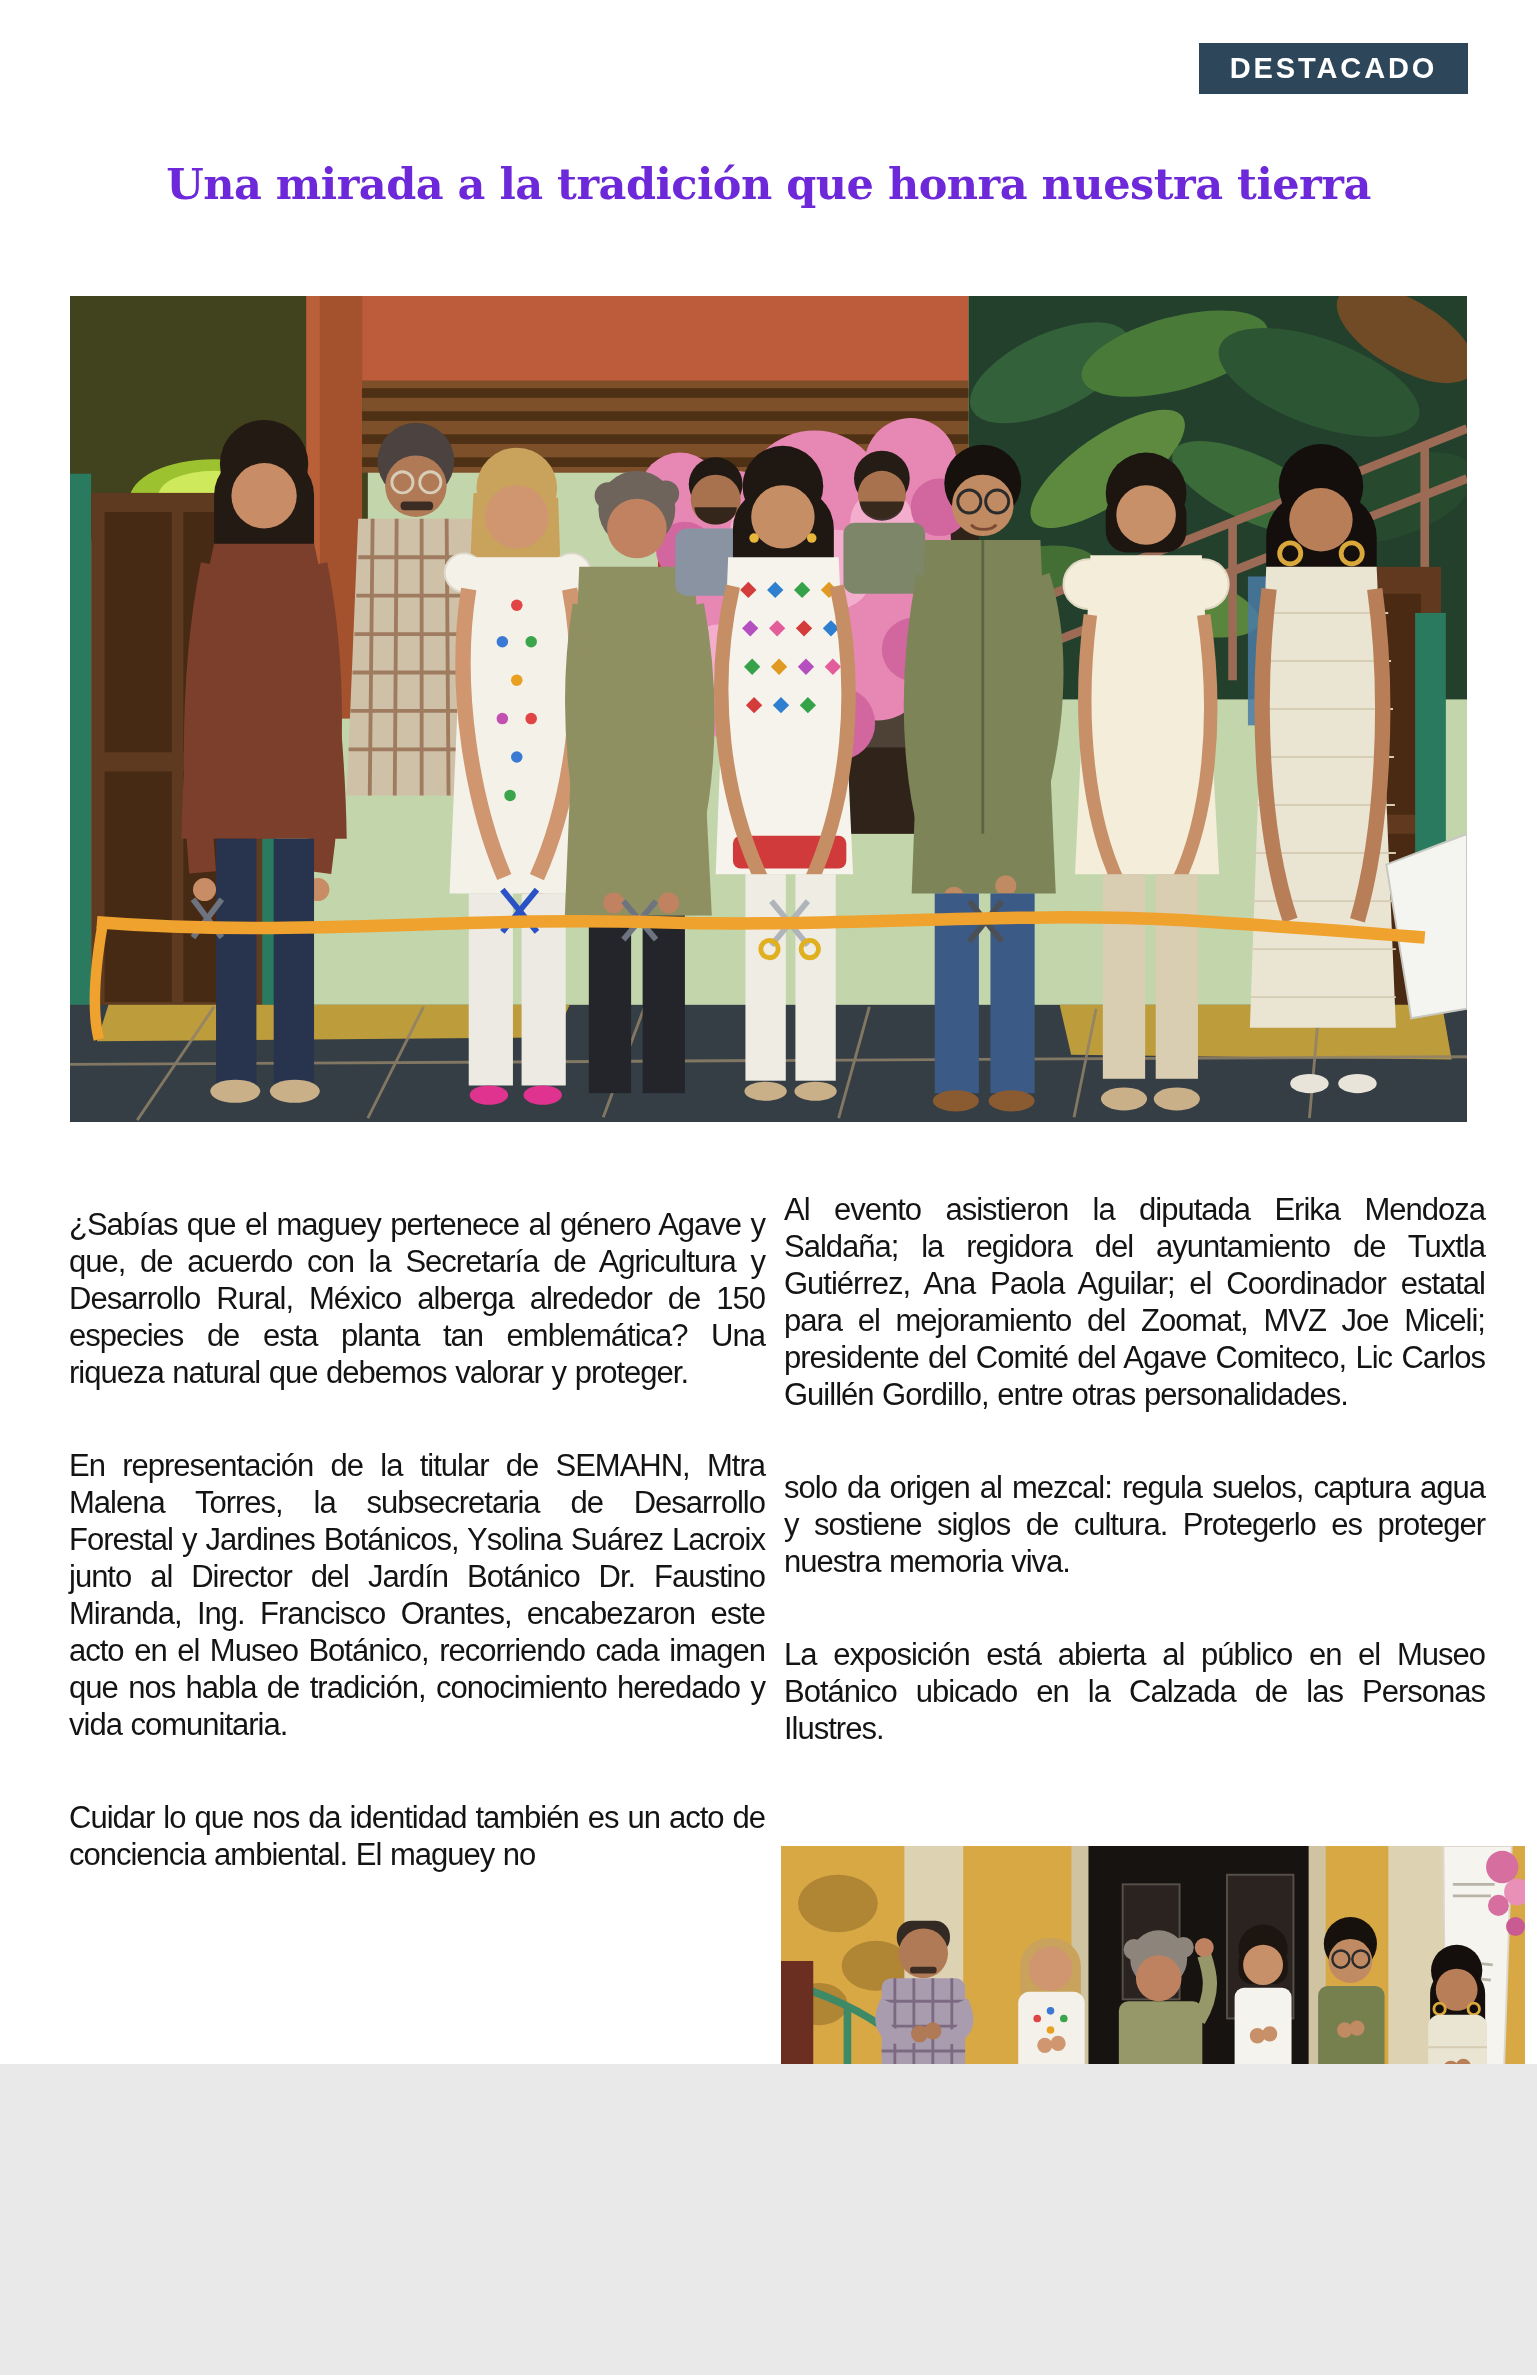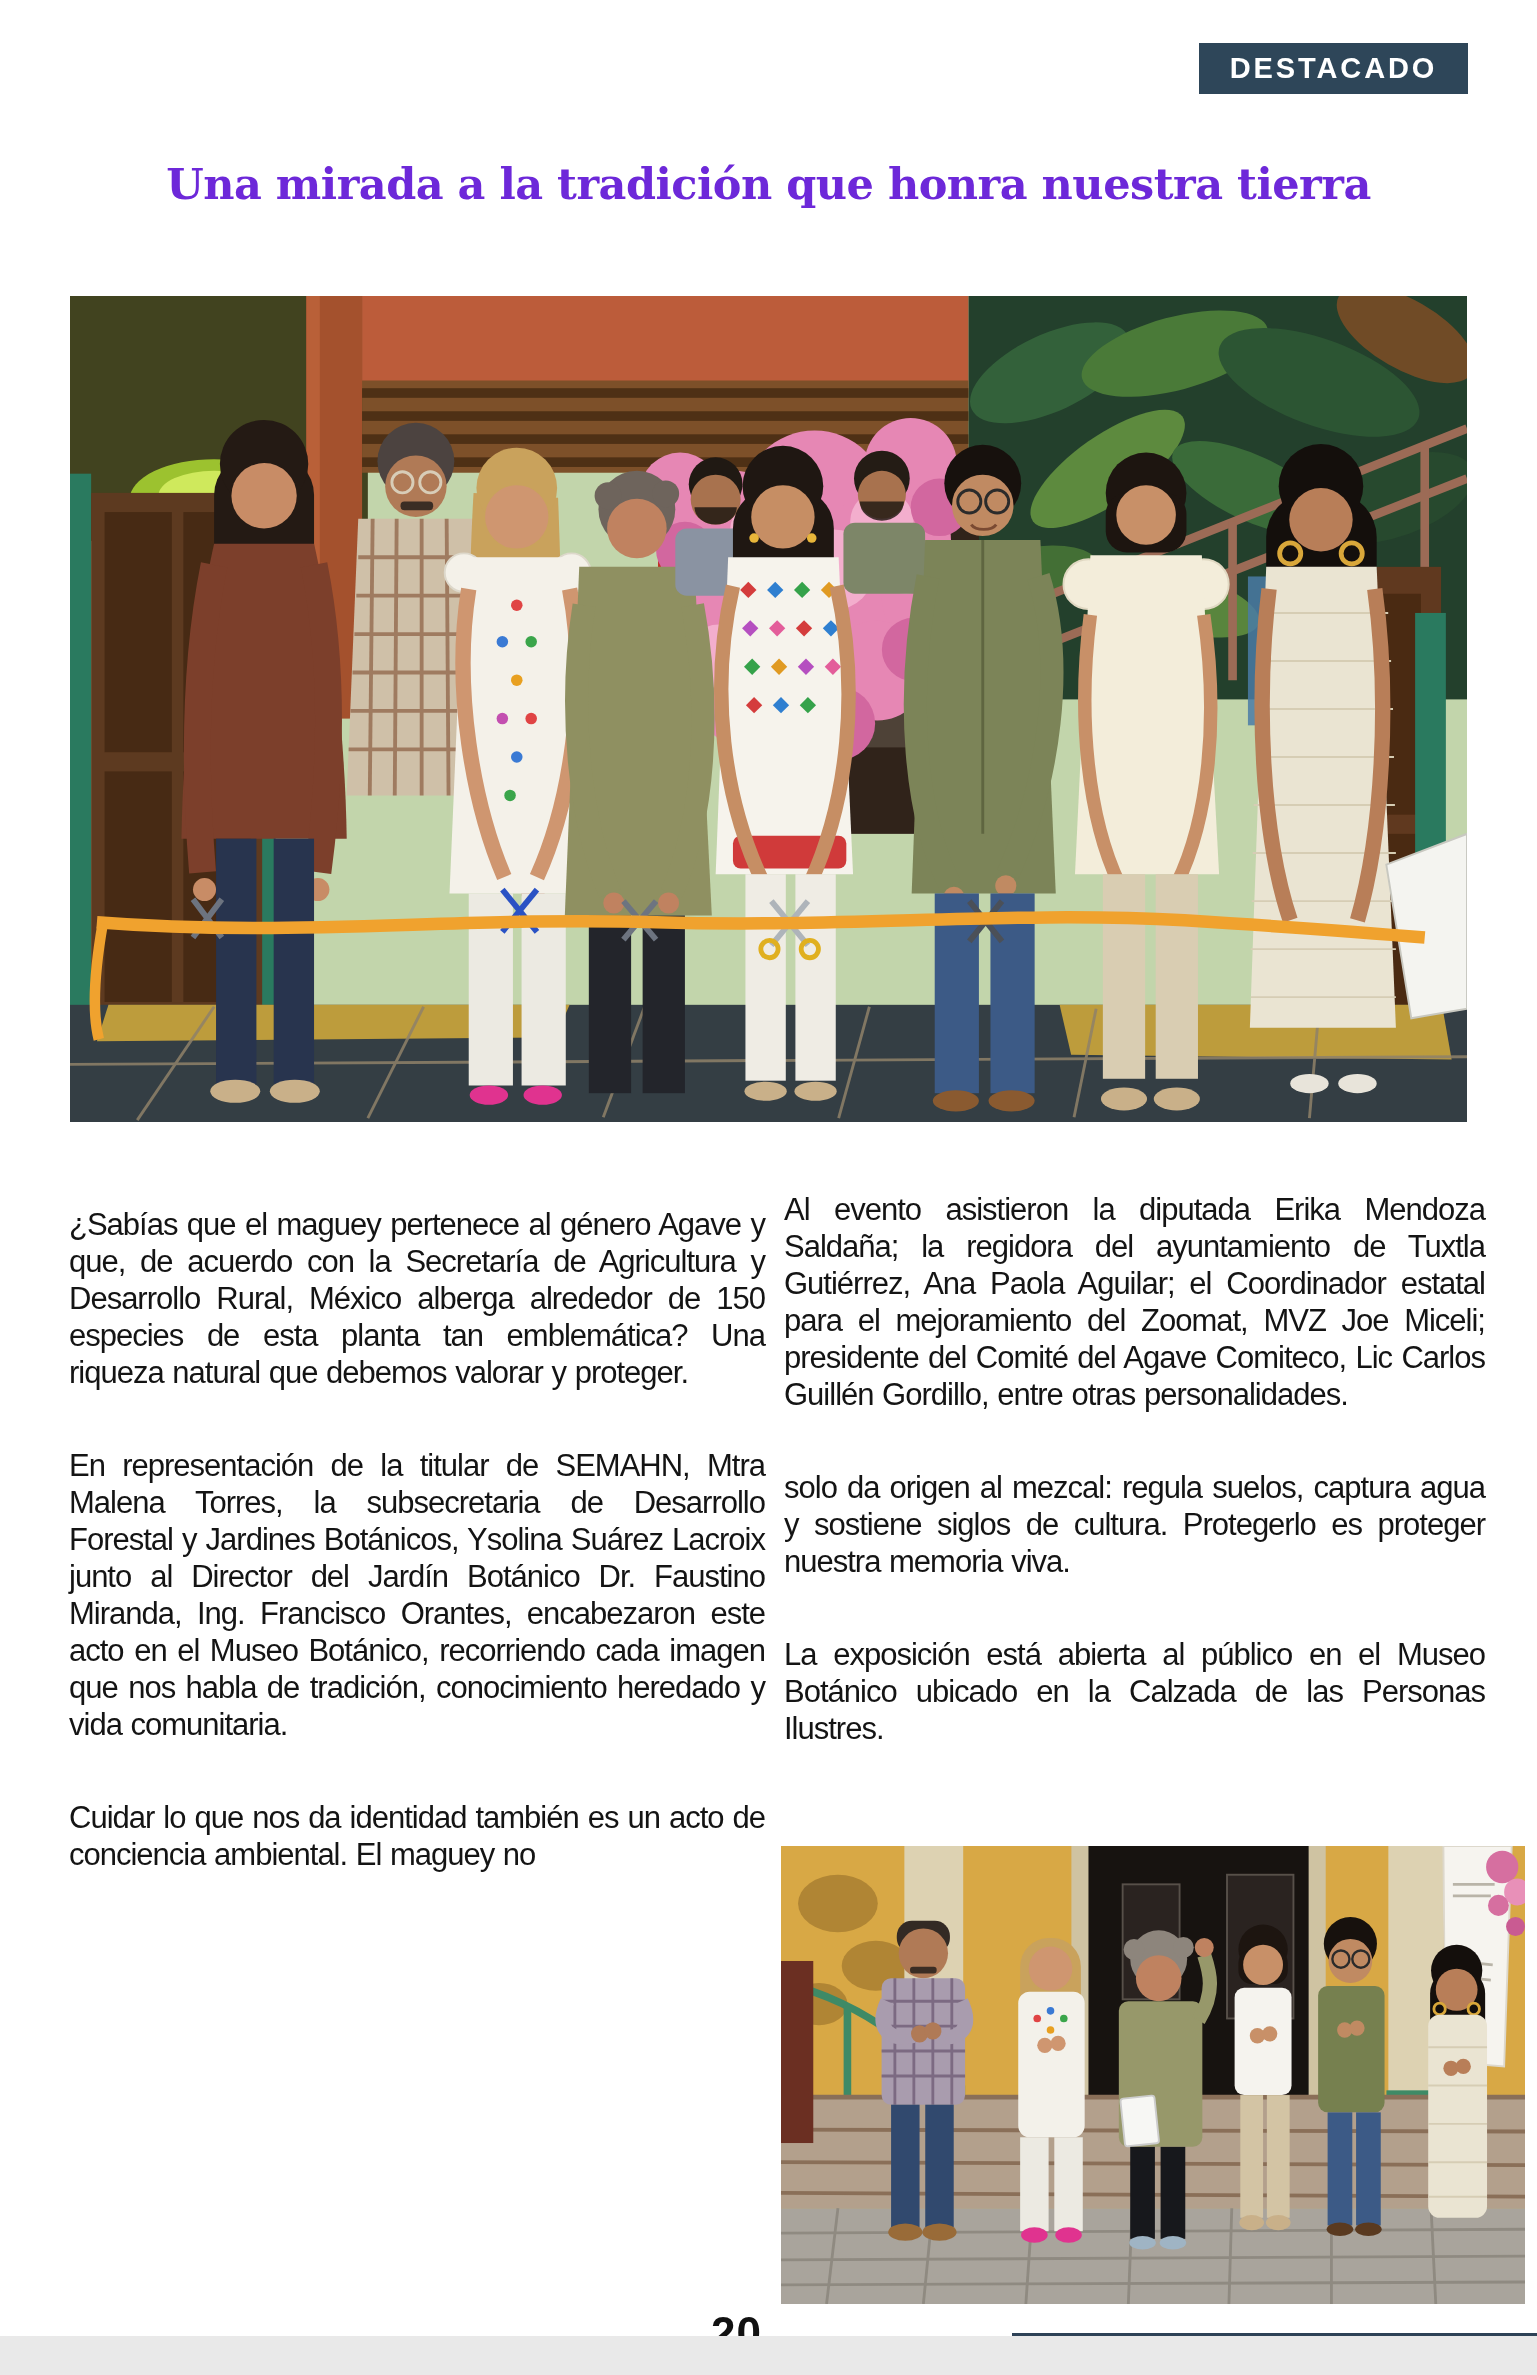--- a/index.html
+++ b/index.html
@@ -1,17 +1,17 @@
 <!DOCTYPE html>
 <html lang="es"><head>
 <meta charset="utf-8">
 <style>
   html,body{margin:0;padding:0;background:#e9e9e9;}
   .page{
-    position:relative; width:1537px; height:2336px; background:#ffffff;
+    position:relative; width:1537px; height:2064px; background:#ffffff;
     font-family:"Liberation Sans", sans-serif; overflow:hidden; margin:0 auto;
   }
   .badge{
     position:absolute; left:1199px; top:43px; width:269px; height:51px;
     background:#2e4659; color:#fff; display:flex; align-items:center; justify-content:center;
     font-weight:bold; font-size:29px; letter-spacing:2.9px;
   }
   .title{
     position:absolute; left:0; top:159px; width:1537px; margin:0; text-align:center;
     font-family:"DejaVu Serif", serif; font-weight:bold; font-size:43px;

